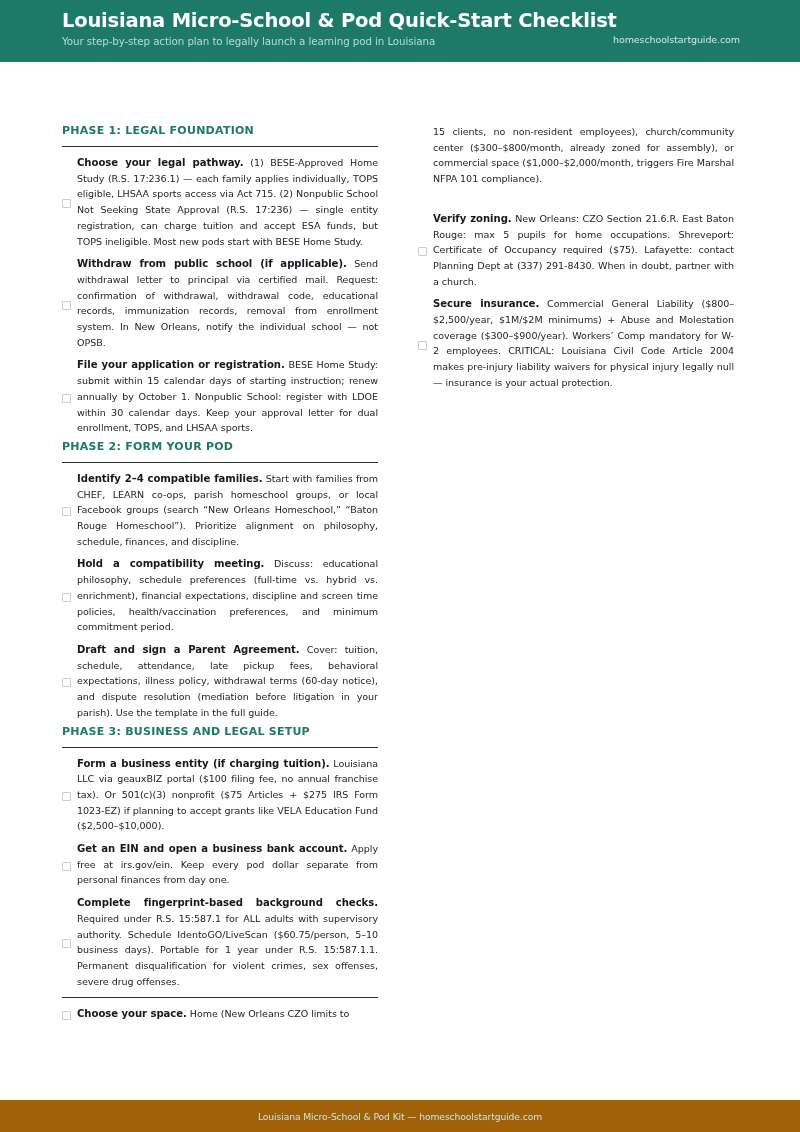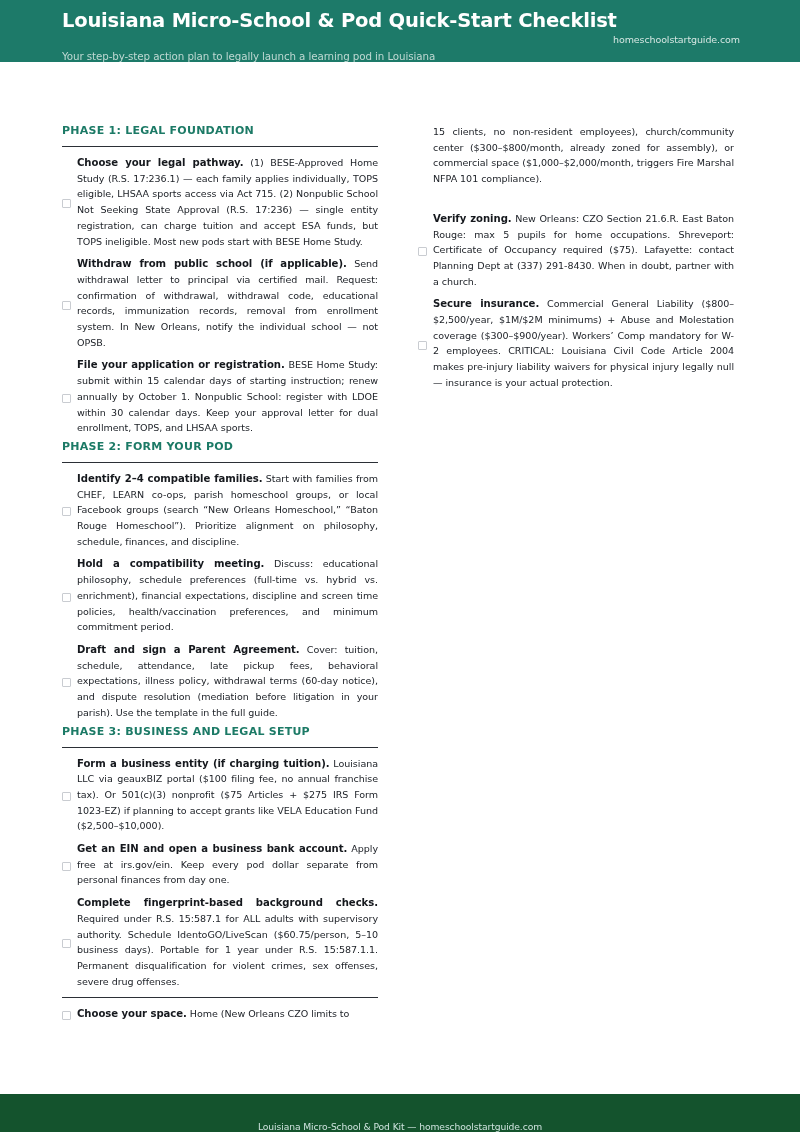--- a/index.html
+++ b/index.html
@@ -28,21 +28,21 @@
     font-size: 19.5px;
     font-weight: bold;
     letter-spacing: -0.2px;
     line-height: 25px;
     font-family: "DejaVu Sans", "Liberation Sans", sans-serif;
   }
   .header-sub {
     color: #bfd9d3;
     font-size: 10.3px;
     line-height: 16px;
-    margin-top: 15px;
+    margin-top: 0;
     letter-spacing: -0.1px;
   }
   .header-site {
     position: absolute;
     right: 60px;
     top: 34px;
     color: #d5e6e2;
     font-size: 9.5px;
     letter-spacing: -0.1px;
   }
@@ -130,24 +130,24 @@
     margin-bottom: 24px;
     padding-left: 15px;
   }
 
   
   .footer {
     position: absolute;
     left: 0;
     right: 0;
     bottom: 0;
-    height: 38px;
-    background: #14532d;
+    height: 32px;
+    background: #a16207;
     display: flex;
-    align-items: flex-end;
+    align-items: center;
     justify-content: center;
   }
   .footer-text {
     color: #cfe3de;
     font-size: 9.2px;
     letter-spacing: -0.1px;
   }
 </style>
 </head>
 <body>

